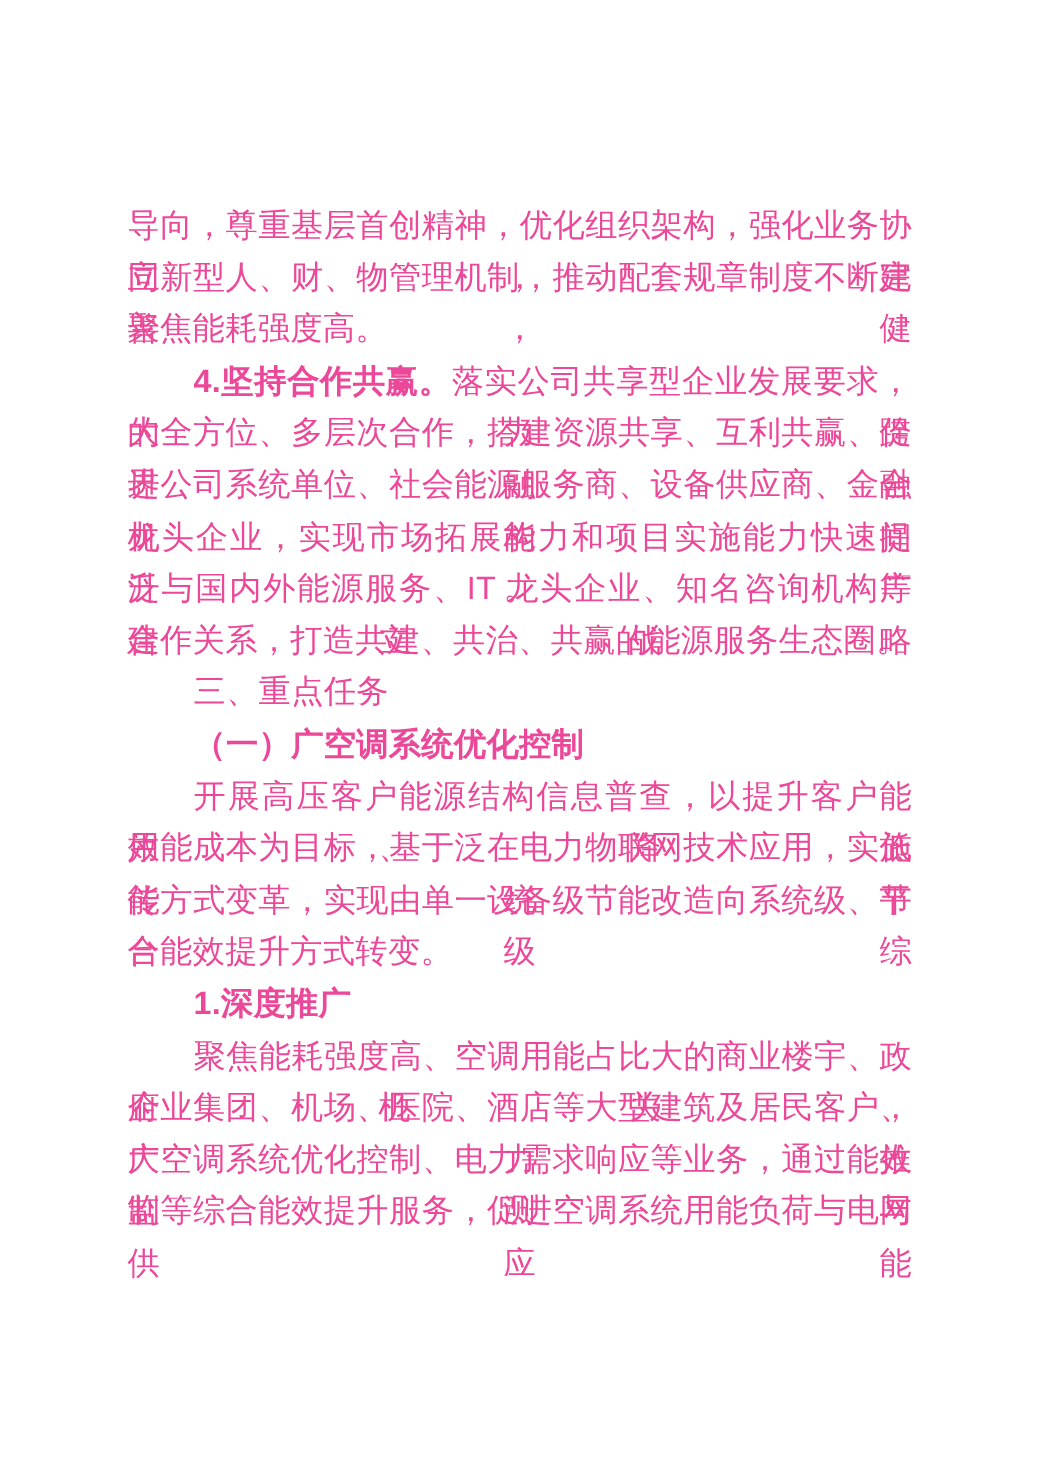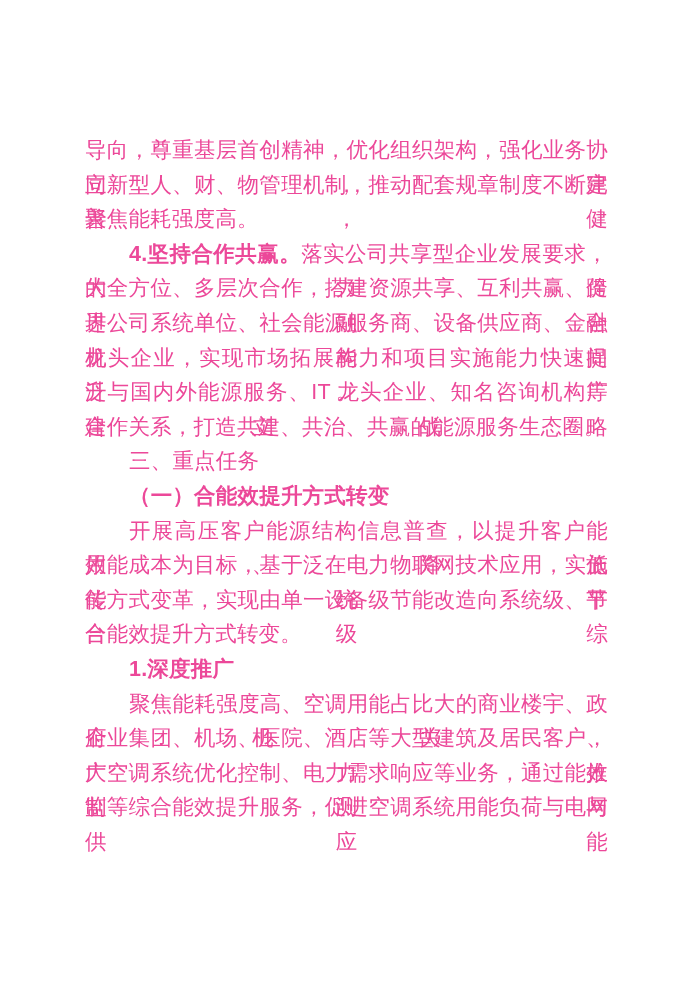--- a/index.html
+++ b/index.html
@@ -57,21 +57,21 @@
       <div class="line justify">导向，尊重基层首创精神，优化组织架构，强化业务协同，建</div>
       <div class="line justify">立新型人、财、物管理机制，推动配套规章制度不断完善，健</div>
       <div class="line">聚焦能耗强度高。</div>
       <div class="line justify indent"><span class="bold">4.坚持合作共赢。</span><span>落实公司共享型企业发展要求，大力促</span></div>
       <div class="line justify">的全方位、多层次合作，搭建资源共享、互利共赢、跨界融合</div>
       <div class="line justify">进公司系统单位、社会能源服务商、设备供应商、金融机构间</div>
       <div class="line justify">龙头企业，实现市场拓展能力和项目实施能力快速提升。广</div>
       <div class="line justify">泛与国内外能源服务、IT 龙头企业、知名咨询机构等建立战略</div>
       <div class="line">合作关系，打造共建、共治、共赢的能源服务生态圈。</div>
       <div class="line indent">三、重点任务</div>
-      <div class="line indent bold">（一）合能效提升方式转变</div>
+      <div class="line indent bold">（一）广空调系统优化控制</div>
       <div class="line justify indent">开展高压客户能源结构信息普查，以提升客户能效、降低</div>
       <div class="line justify">用能成本为目标，基于泛在电力物联网技术应用，实施传统节</div>
       <div class="line justify">能方式变革，实现由单一设备级节能改造向系统级、平台级综</div>
       <div class="line">合能效提升方式转变。</div>
       <div class="line indent bold">1.深度推广</div>
       <div class="line justify indent">聚焦能耗强度高、空调用能占比大的商业楼宇、政府机关、</div>
       <div class="line justify">企业集团、机场、医院、酒店等大型建筑及居民客户，大力推</div>
       <div class="line justify">广空调系统优化控制、电力需求响应等业务，通过能效监测与</div>
       <div class="line justify">制等综合能效提升服务，促进空调系统用能负荷与电网供应能</div>
     </div>

